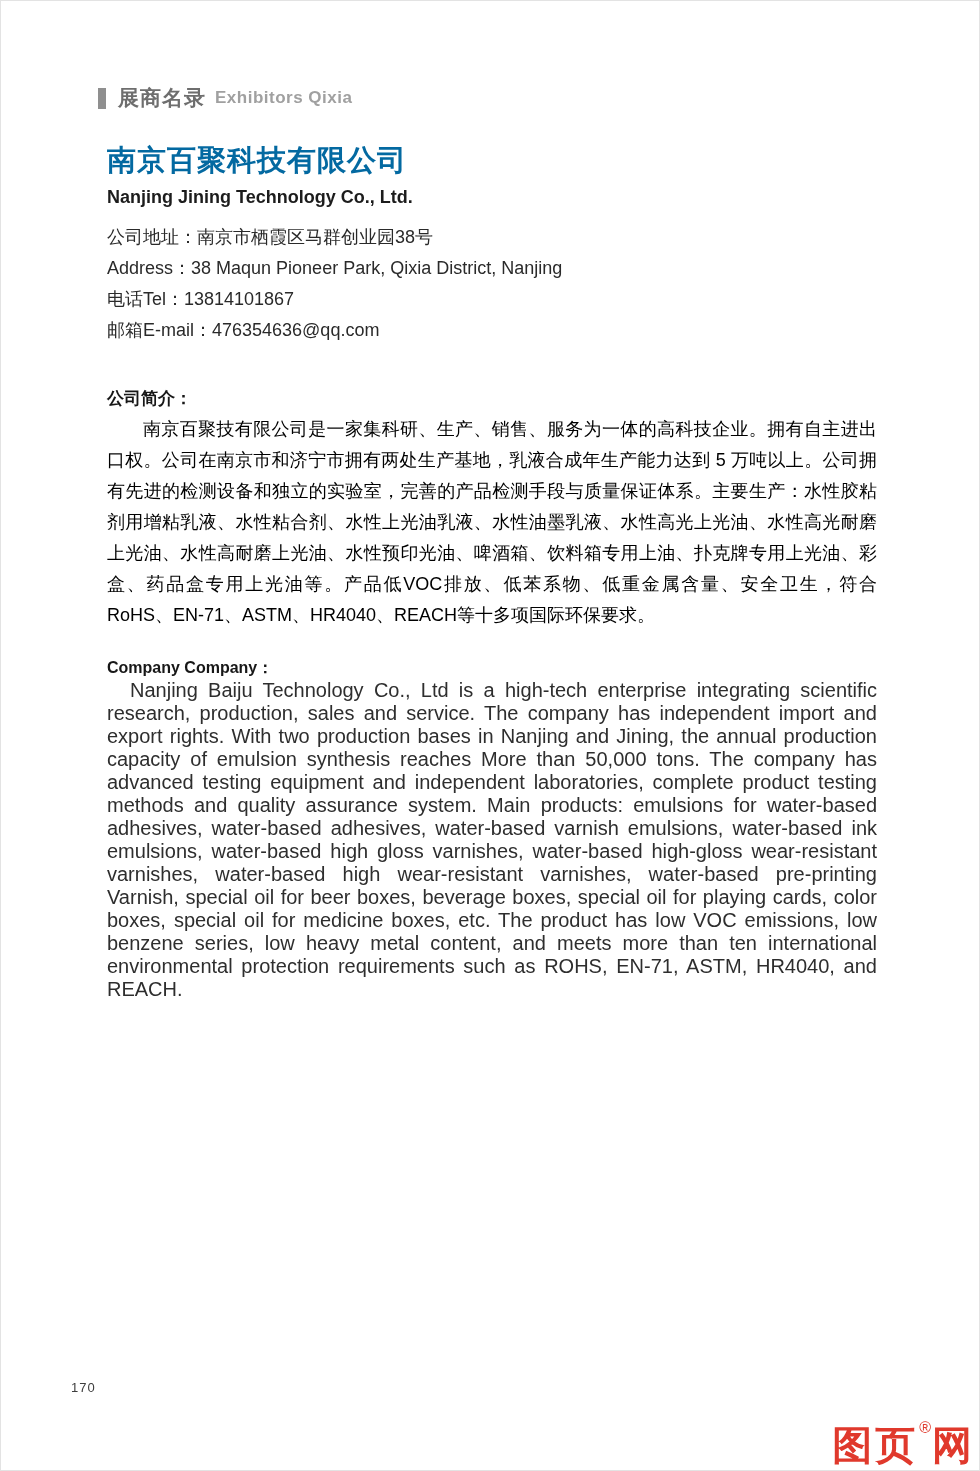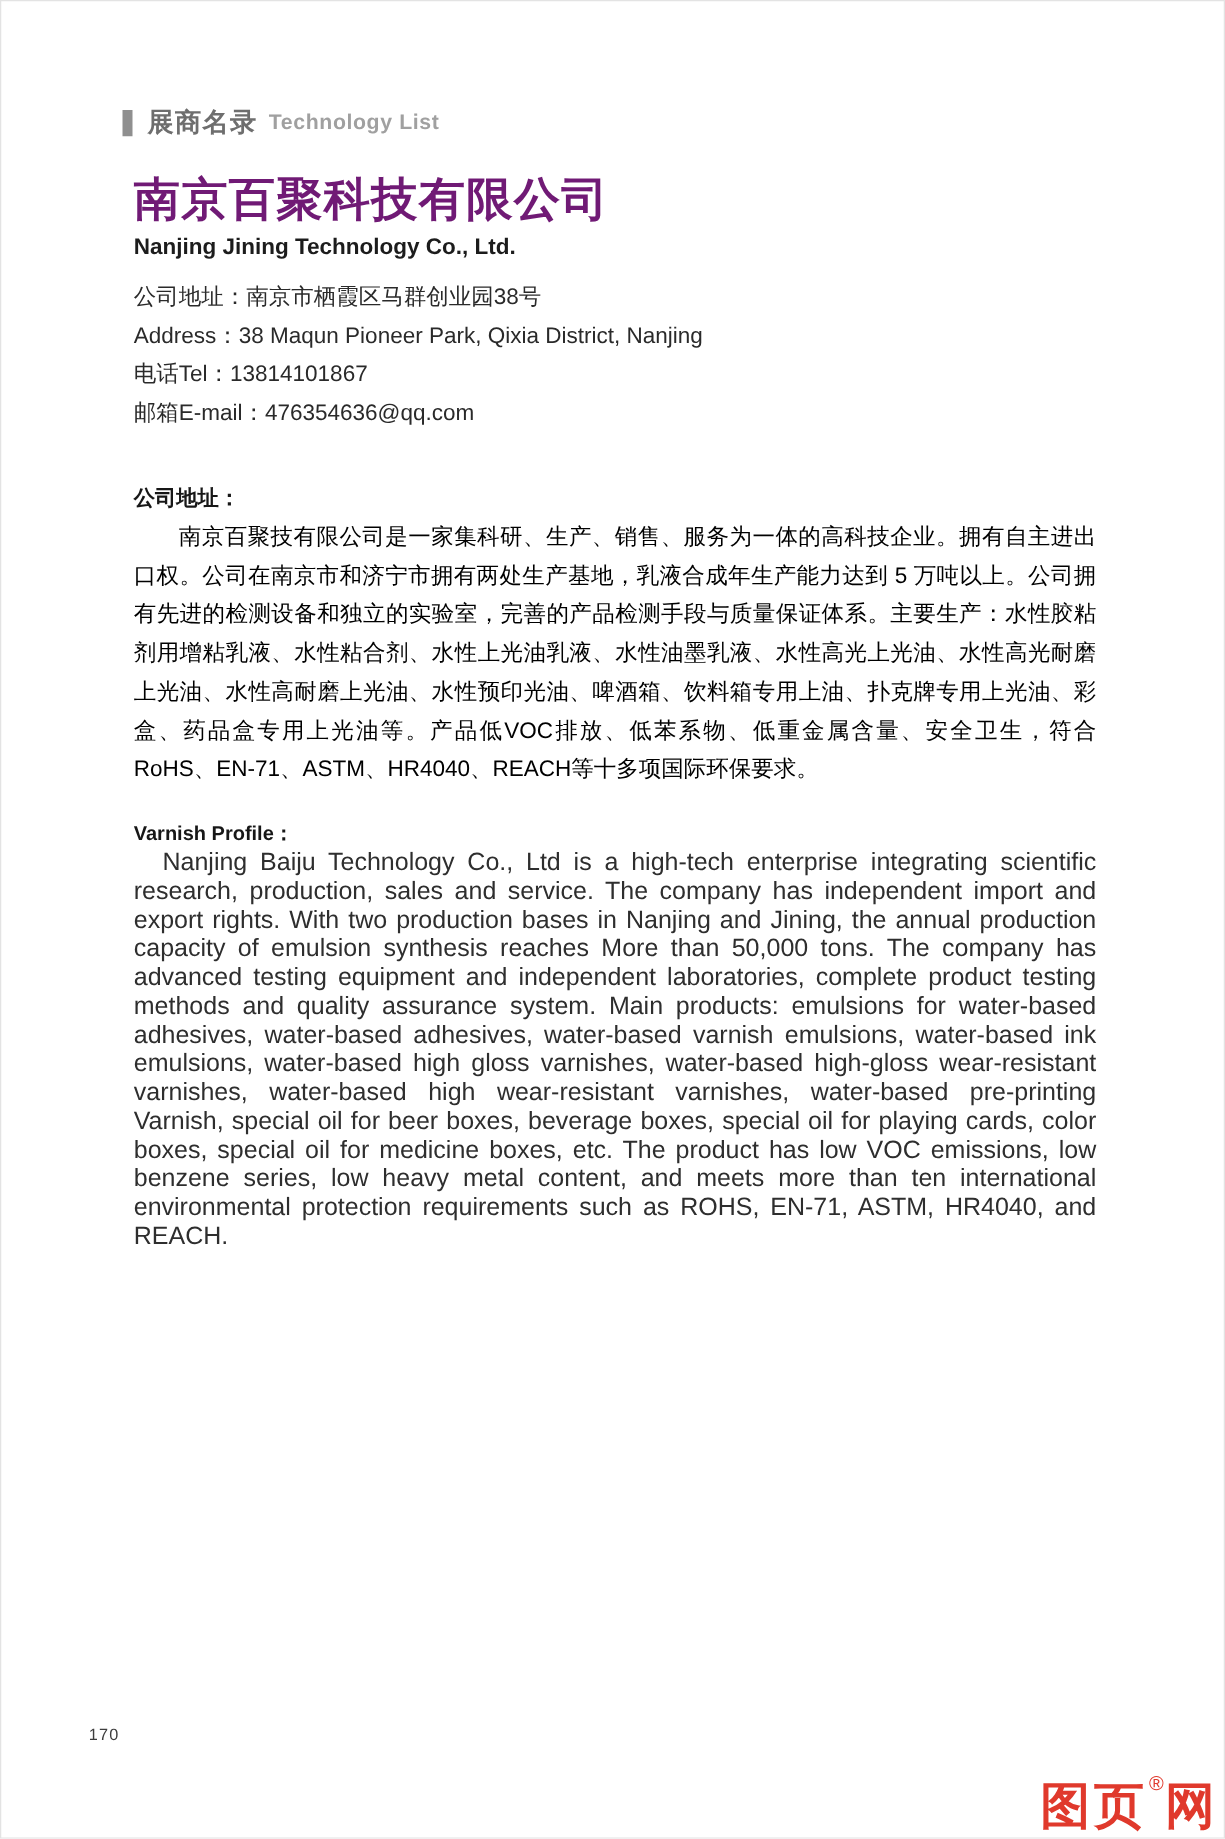--- a/index.html
+++ b/index.html
@@ -35,22 +35,22 @@
   .header-en {
     font-size: 17px; font-weight: 700; color: #a0a0a0;
     margin-left: 9px; letter-spacing: 0.5px;
   }
 
   
   .content {
     position: absolute; left: 107px; top: 143px; width: 770px;
   }
   .company-name-zh {
-    font-size: 37px; line-height: 34px; font-weight: 700;
-    color: #701a75; letter-spacing: 1px;
+    font-size: 29px; line-height: 34px; font-weight: 700;
+    color: #0369a1; letter-spacing: 1px;
     margin-bottom: 9px;
   }
   .company-name-en {
     font-size: 18px; line-height: 23px; font-weight: 700;
     color: #1c1c1c;
     margin-bottom: 13px;
   }
   .contact-line {
     font-size: 18px; line-height: 31px; color: #2a2a2a;
   }
@@ -95,39 +95,39 @@
   }
 </style>
 </head>
 <body>
 
 <div class="page">
 
   <div class="header">
     <span class="header-bar" style="background: rgb(143, 143, 143);"></span>
     <span class="header-zh">展商名录</span>
-    <span class="header-en">Technology List</span>
+    <span class="header-en">Exhibitors Qixia</span>
   </div>
 
   <div class="content">
 
     <div class="company-name-zh">南京百聚科技有限公司</div>
     <div class="company-name-en">Nanjing Jining Technology Co., Ltd.</div>
 
     <div>
       <div class="contact-line">公司地址：南京市栖霞区马群创业园38号</div>
       <div class="contact-line">Address：38 Maqun Pioneer Park, Qixia District, Nanjing</div>
       <div class="contact-line">电话Tel：13814101867</div>
       <div class="contact-line">邮箱E-mail：476354636@qq.com</div>
     </div>
 
-    <div class="section-heading-zh">公司地址：</div>
+    <div class="section-heading-zh">公司简介：</div>
     <div class="body-zh">南京百聚技有限公司是一家集科研、生产、销售、服务为一体的高科技企业。拥有自主进出口权。公司在南京市和济宁市拥有两处生产基地，乳液合成年生产能力达到 5 万吨以上。公司拥有先进的检测设备和独立的实验室，完善的产品检测手段与质量保证体系。主要生产：水性胶粘剂用增粘乳液、水性粘合剂、水性上光油乳液、水性油墨乳液、水性高光上光油、水性高光耐磨上光油、水性高耐磨上光油、水性预印光油、啤酒箱、饮料箱专用上油、扑克牌专用上光油、彩盒、药品盒专用上光油等。产品低VOC排放、低苯系物、低重金属含量、安全卫生，符合RoHS、EN-71、ASTM、HR4040、REACH等十多项国际环保要求。</div>
 
-    <div class="section-heading-en">Varnish Profile：</div>
+    <div class="section-heading-en">Company Company：</div>
     <div class="body-en">Nanjing Baiju Technology Co., Ltd is a high-tech enterprise integrating scientific research, production, sales and service. The company has independent import and export rights. With two production bases in Nanjing and Jining, the annual production capacity of emulsion synthesis reaches More than 50,000 tons. The company has advanced testing equipment and independent laboratories, complete product testing methods and quality assurance system. Main products: emulsions for water-based adhesives, water-based adhesives, water-based varnish emulsions, water-based ink emulsions, water-based high gloss varnishes, water-based high-gloss wear-resistant varnishes, water-based high wear-resistant varnishes, water-based pre-printing Varnish, special oil for beer boxes, beverage boxes, special oil for playing cards, color boxes, special oil for medicine boxes, etc. The product has low VOC emissions, low benzene series, low heavy metal content, and meets more than ten international environmental protection requirements such as ROHS, EN-71, ASTM, HR4040, and REACH.</div>
 
   </div>
 
   <div class="page-number">170</div>
 
   <div class="watermark" style="color: rgb(224, 57, 44);">
     <span>图页</span><span class="reg">®</span><span>网</span>
   </div>
 

